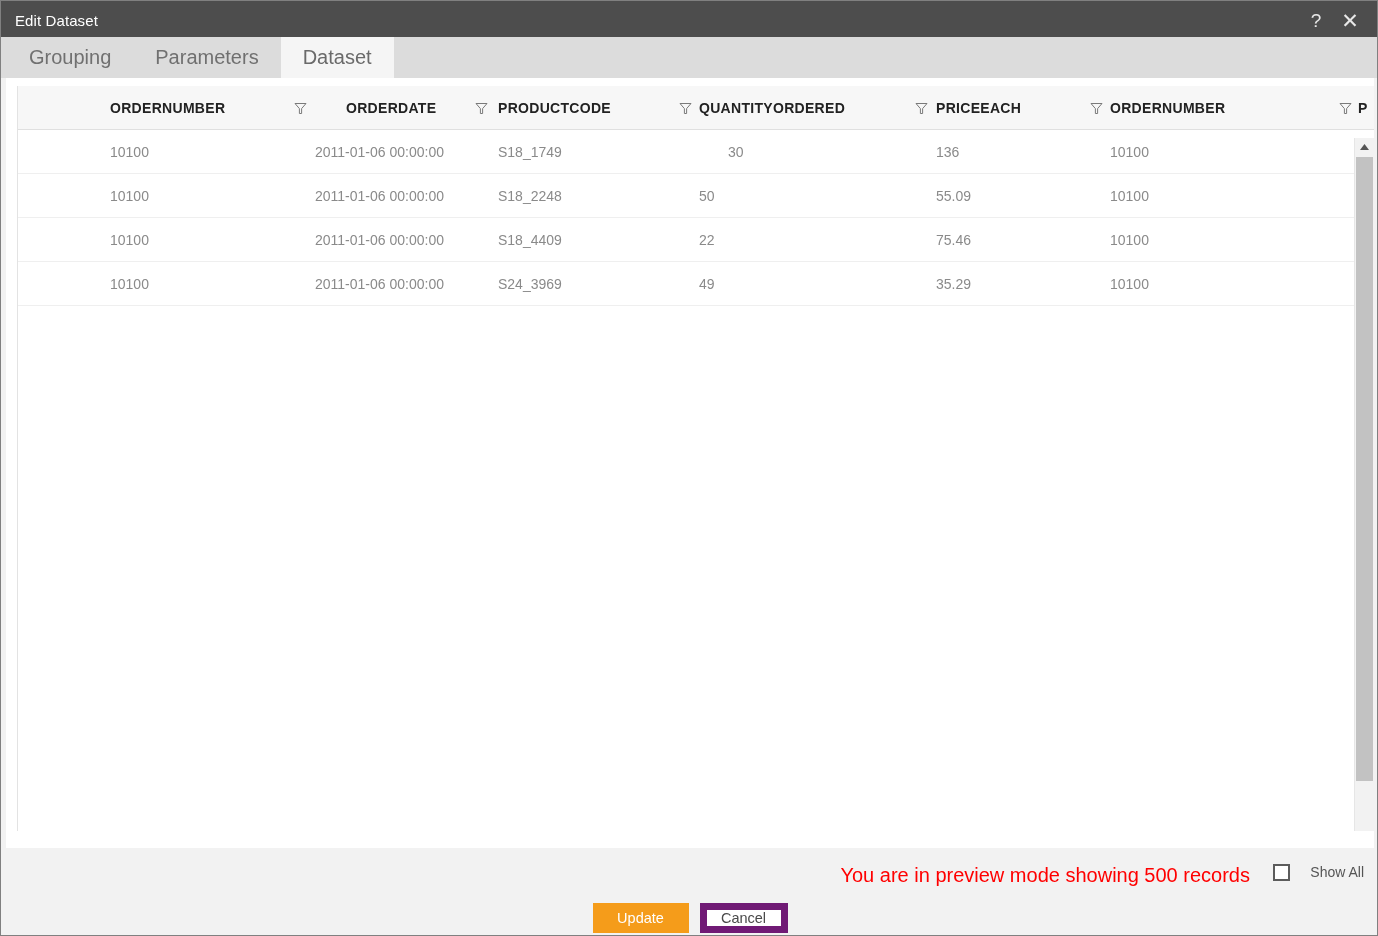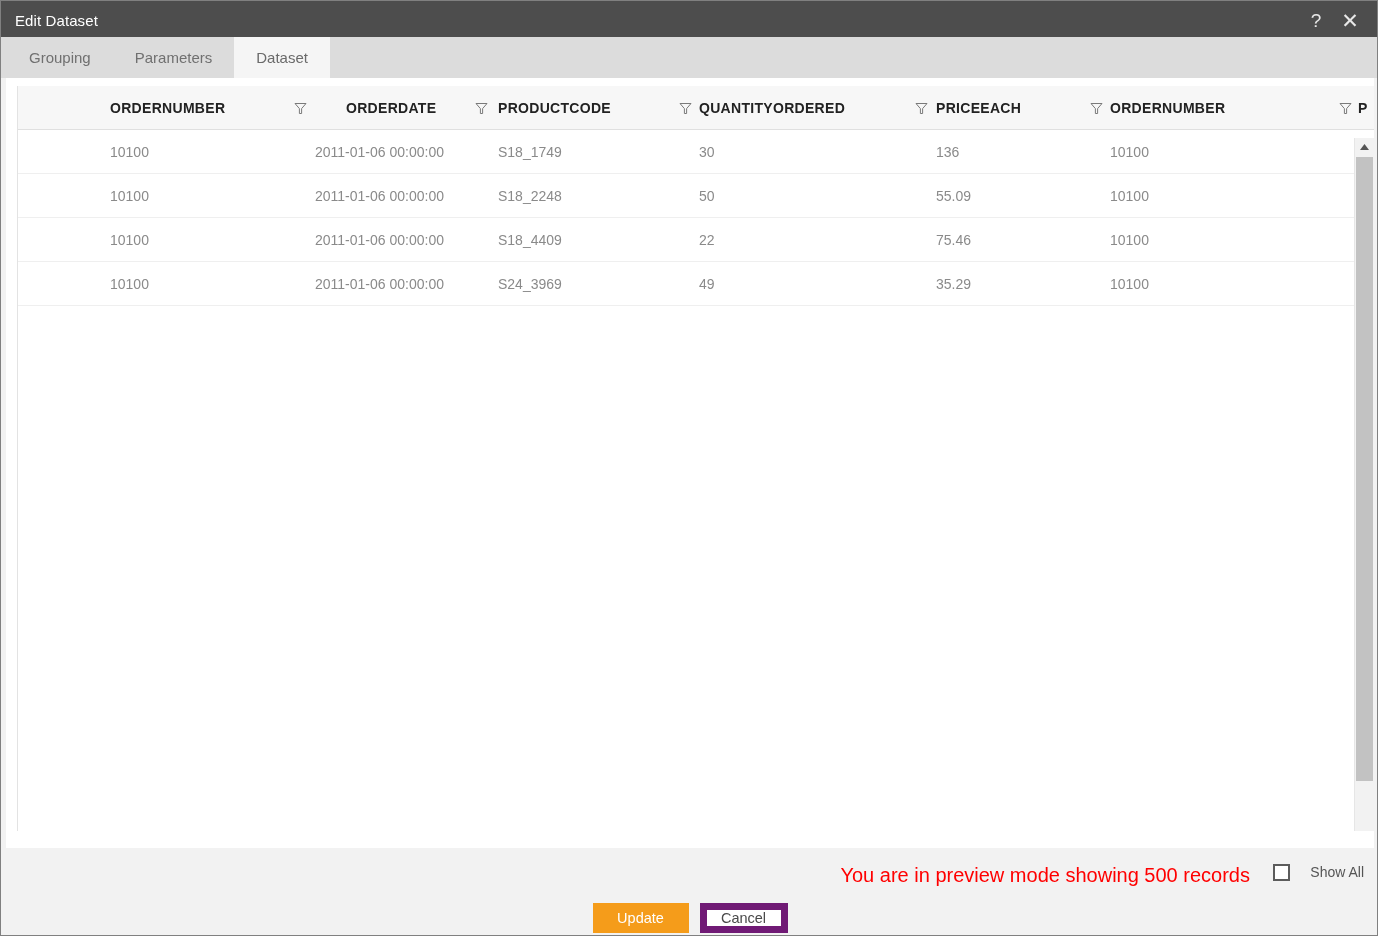--- a/index.html
+++ b/index.html
@@ -60,21 +60,21 @@
     background: #dcdcdc;
     display: flex;
     align-items: stretch;
     box-sizing: border-box;
   }
   .tabstrip .lead { width: 6px; background: #dcdcdc; }
   .tab {
     display: flex;
     align-items: center;
     justify-content: center;
-    font-size: 15px;
+    font-size: 20px;
     color: #707070;
     padding: 8px 22px;
     min-width: 86px;
     cursor: pointer;
     background: #dcdcdc;
     box-sizing: border-box;
   }
   .tab.active {
     background: #f5f5f5;
     color: #6a6a6a;
@@ -338,21 +338,21 @@
           <div class="hcell" style="left: 1340px;">
             <span class="hlabel">P</span>
           </div>
         </div>
 
       <div class="grid-body" id="grid-body">
           <div class="row">
             <div class="cell" style="left: 92px;">10100</div>
             <div class="cell" style="left: 297px;">2011-01-06 00:00:00</div>
             <div class="cell" style="left: 480px;">S18_1749</div>
-            <div class="cell" style="left: 681px;">30</div>
+            <div class="cell" style="left: 710px;">30</div>
             <div class="cell" style="left: 918px;">136</div>
             <div class="cell" style="left: 1092px;">10100</div>
           </div>
           <div class="row">
             <div class="cell" style="left: 92px;">10100</div>
             <div class="cell" style="left: 297px;">2011-01-06 00:00:00</div>
             <div class="cell" style="left: 480px;">S18_2248</div>
             <div class="cell" style="left: 681px;">50</div>
             <div class="cell" style="left: 918px;">55.09</div>
             <div class="cell" style="left: 1092px;">10100</div>

